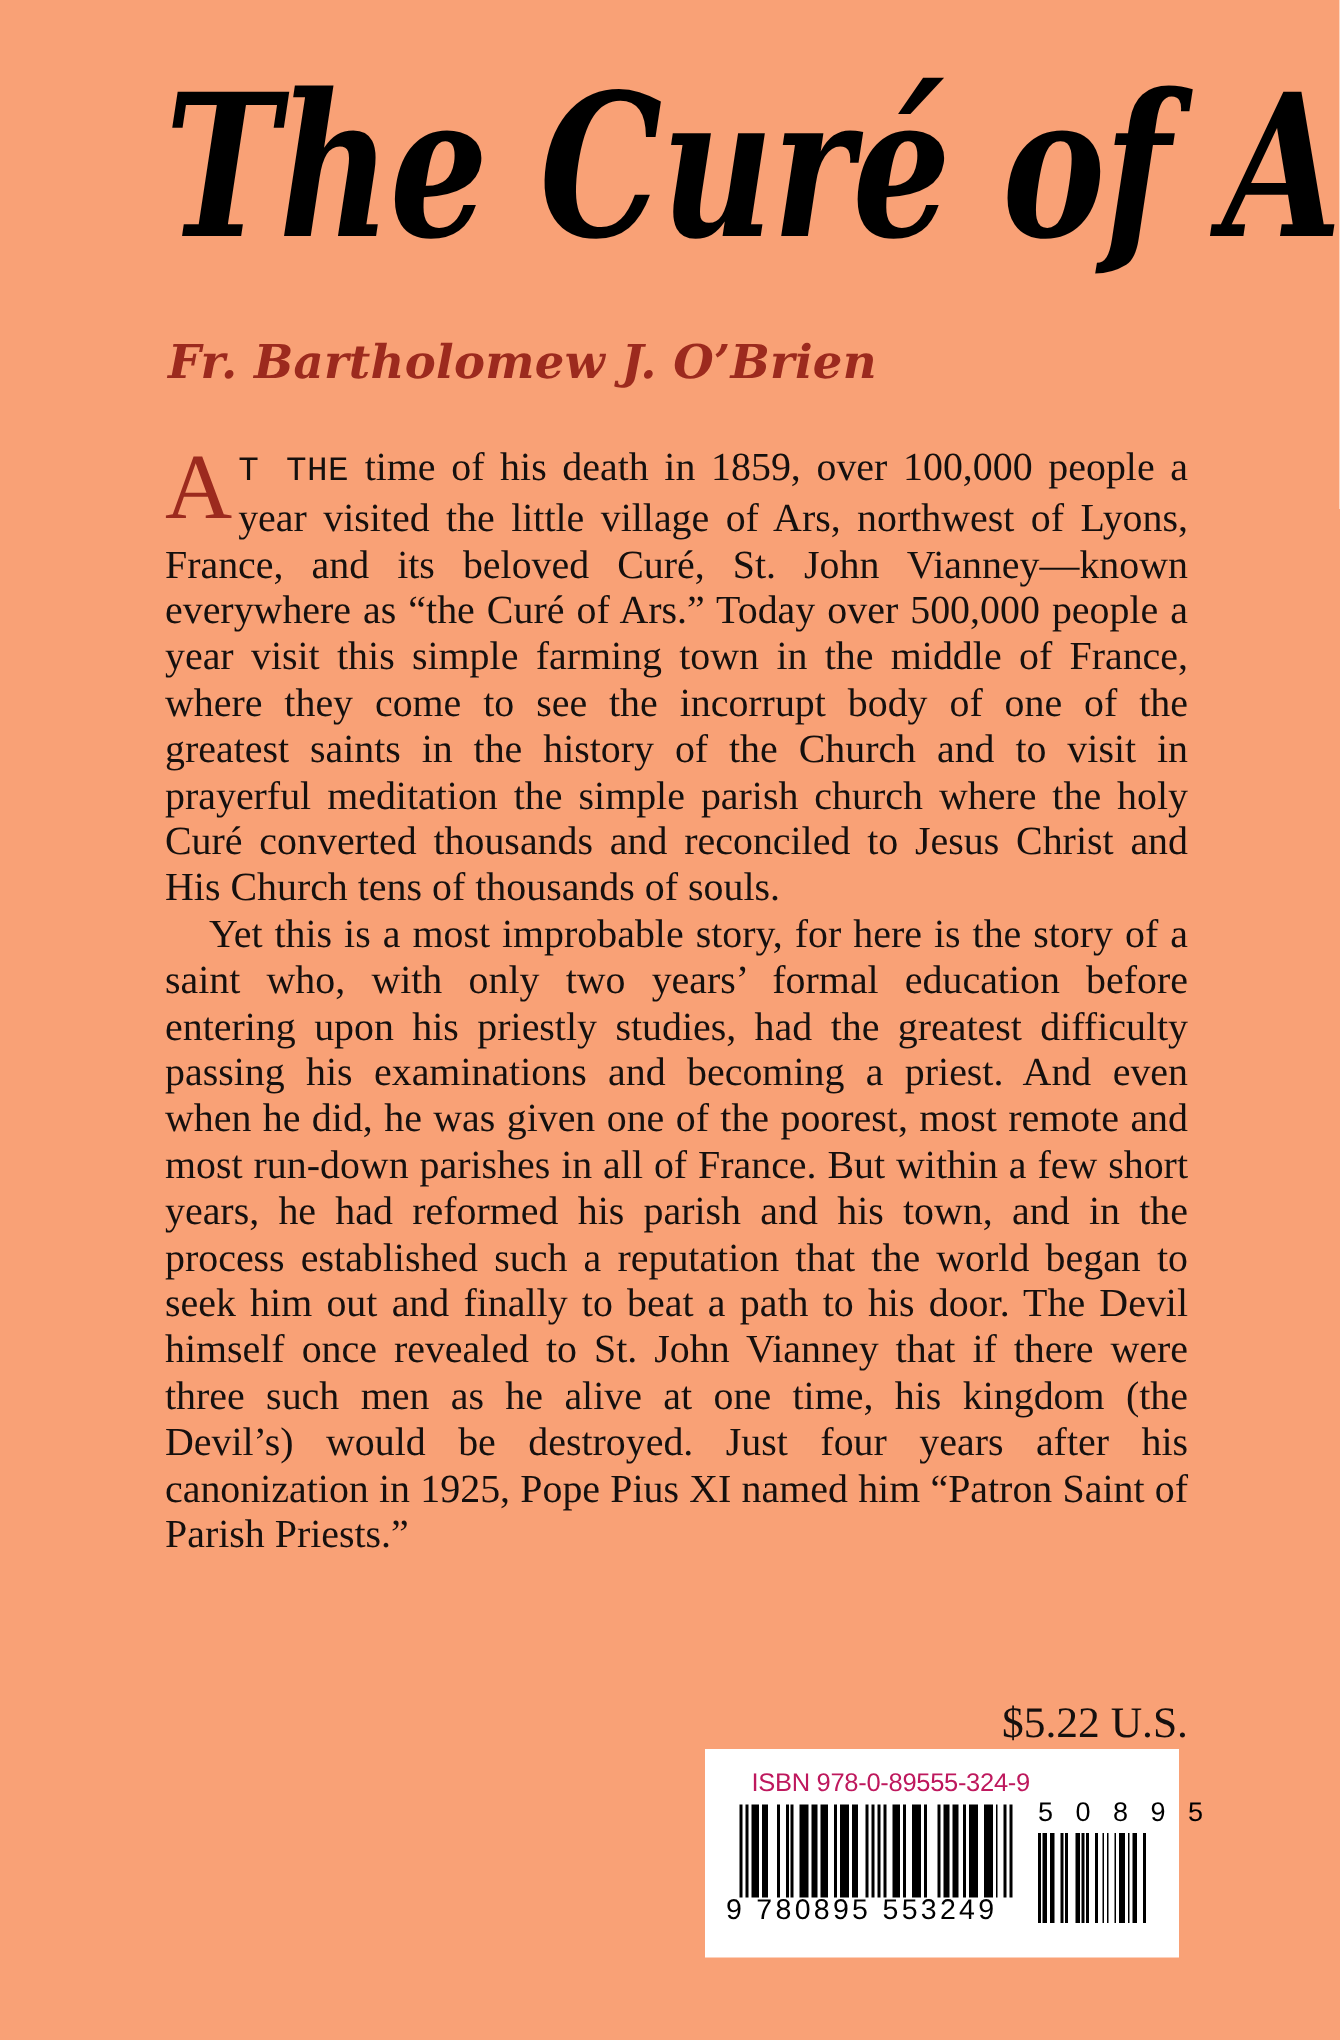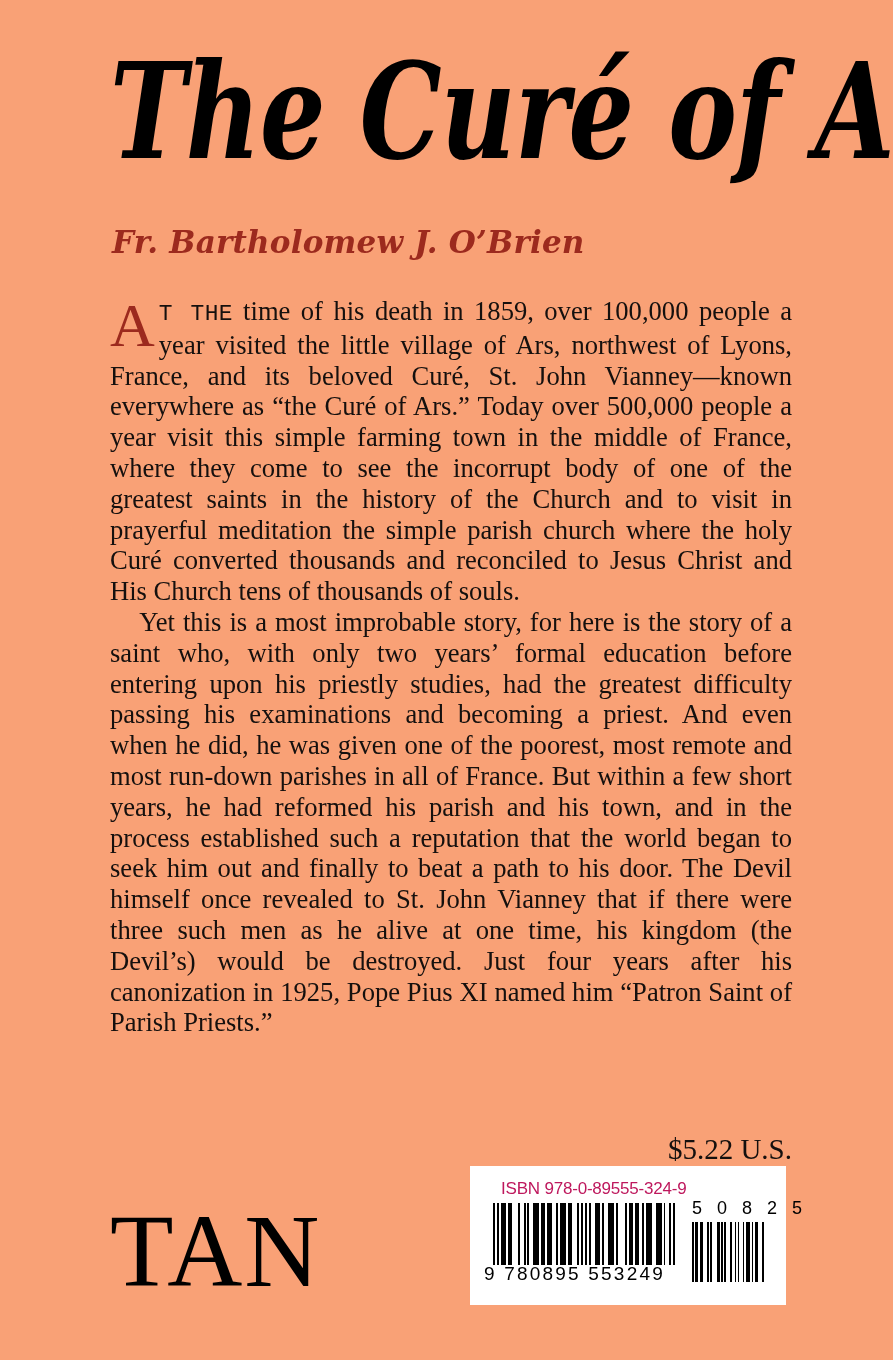--- a/index.html
+++ b/index.html
@@ -201,21 +201,20 @@
 
   <div id="author">Fr. Bartholomew J. O’Brien</div>
 
   <div id="blurb">
     <p><span class="dropcap">A</span><span class="smallcaps">T THE</span><span> time of his death in 1859, over 100,000 people a year visited the little village of Ars, northwest of Lyons, France, and its beloved Curé, St. John Vianney—known everywhere as “the Curé of Ars.” Today over 500,000 people a year visit this simple farming town in the middle of France, where they come to see the incorrupt body of one of the greatest saints in the history of the Church and to visit in prayerful meditation the simple parish church where the holy Curé converted thousands and reconciled to Jesus Christ and His Church tens of thousands of souls.</span></p>
     <p class="indent">Yet this is a most improbable story, for here is the story of a saint who, with only two years’ formal education before entering upon his priestly studies, had the greatest difficulty passing his examinations and becoming a priest. And even when he did, he was given one of the poorest, most remote and most run-down parishes in all of France. But within a few short years, he had reformed his parish and his town, and in the process established such a reputation that the world began to seek him out and finally to beat a path to his door. The Devil himself once revealed to St. John Vianney that if there were three such men as he alive at one time, his kingdom (the Devil’s) would be destroyed. Just four years after his canonization in 1925, Pope Pius XI named him “Patron Saint of Parish Priests.”</p>
   </div>
 
   <div id="price">$5.22 U.S.</div>
 
-  <div id="publisher-logo">TAN</div>
 
   <div id="barcode-block">
     <div id="isbn-text">ISBN 978-0-89555-324-9</div>
 
     <div id="ean-main">
       <div class="bars" id="ean-main-bars">
           <i style="left:0%;width:1.0526315789473684%"></i>
           <i style="left:2.1052631578947367%;width:1.0526315789473684%"></i>
           <i style="left:4.2105263157894735%;width:3.1578947368421053%"></i>
           <i style="left:8.421052631578947%;width:2.1052631578947367%"></i>
@@ -242,21 +241,21 @@
           <i style="left:82.10526315789473%;width:1.0526315789473684%"></i>
           <i style="left:84.21052631578947%;width:3.1578947368421053%"></i>
           <i style="left:89.47368421052632%;width:3.1578947368421053%"></i>
           <i style="left:93.68421052631578%;width:1.0526315789473684%"></i>
           <i style="left:96.84210526315789%;width:1.0526315789473684%"></i>
           <i style="left:98.94736842105263%;width:1.0526315789473684%"></i>
         </div>
     </div>
     <div id="ean-digits">9 780895 553249</div>
 
-    <div id="ean-addon-digits">5 0 8 2 5</div>
+    <div id="ean-addon-digits">5 0 8 9 5</div>
     <div id="ean-addon">
       <div class="bars" id="ean-addon-bars">
           <i style="left:0%;width:2.127659574468085%"></i>
           <i style="left:4.25531914893617%;width:4.25531914893617%"></i>
           <i style="left:10.638297872340425%;width:4.25531914893617%"></i>
           <i style="left:21.27659574468085%;width:2.127659574468085%"></i>
           <i style="left:25.53191489361702%;width:2.127659574468085%"></i>
           <i style="left:34.04255319148936%;width:4.25531914893617%"></i>
           <i style="left:40.42553191489362%;width:2.127659574468085%"></i>
           <i style="left:44.680851063829785%;width:2.127659574468085%"></i>

